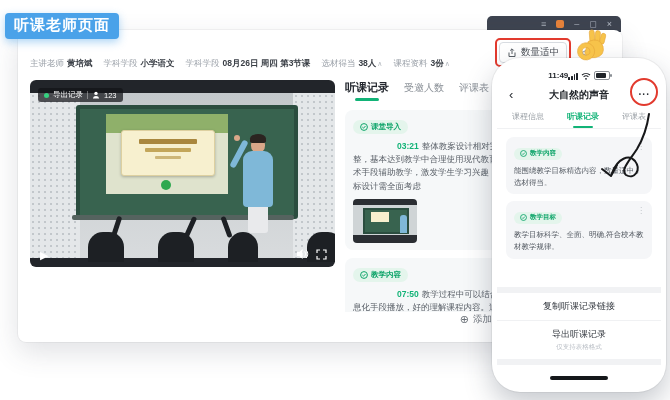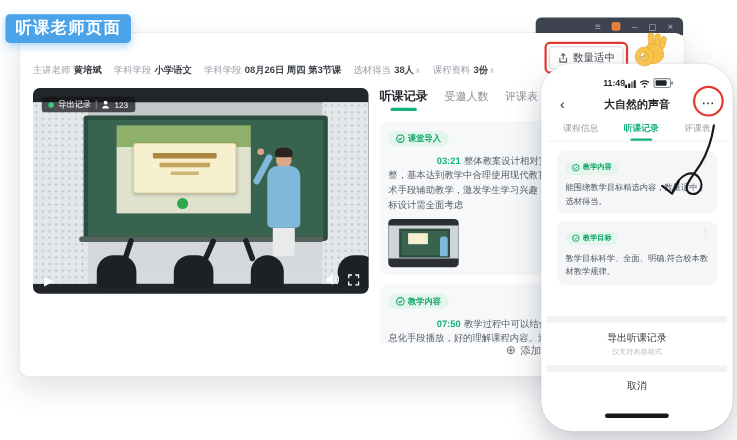--- a/index.html
+++ b/index.html
@@ -311,27 +311,27 @@
                 <path d="M2.4 4.1l1.1 1.1 2-2.2" fill="none" stroke="#0fa56a" stroke-width="1"></path>
               </svg>
             <span>教学目标</span>
           </span>
           <span class="dots">⋮</span>
           <div class="ph-text">教学目标科学、全面、明确,符合校本教材教学规律。</div>
         </div>
       </div>
       <div class="ph-sheet">
         <div class="sheet-band"></div>
+        <div class="sheet-row">复制听课记录链接</div>
         <div class="sheet-hair"></div>
         <div class="sheet-row">
           <div>导出听课记录</div>
           <div class="sheet-sub">仅支持表格格式</div>
         </div>
         <div class="sheet-band"></div>
-        <div class="sheet-row">取消</div>
         <div class="home-area">
             <div class="home-bar"></div>
           </div>
       </div>
     </div>
   </div>
 
   <svg class="arrow-svg" width="670" height="400" viewBox="0 0 670 400">
     <path d="M649 114 C647 128 643 139 637 149 C630 160 620 170 626 175 C634 180 642 170 635 161 C629 154 618 158 612 173" fill="none" stroke="#17181a" stroke-width="2" stroke-linecap="round"></path>
     <path d="M611 176 L617 165 M611 176 L602 169" fill="none" stroke="#17181a" stroke-width="2" stroke-linecap="round"></path>

